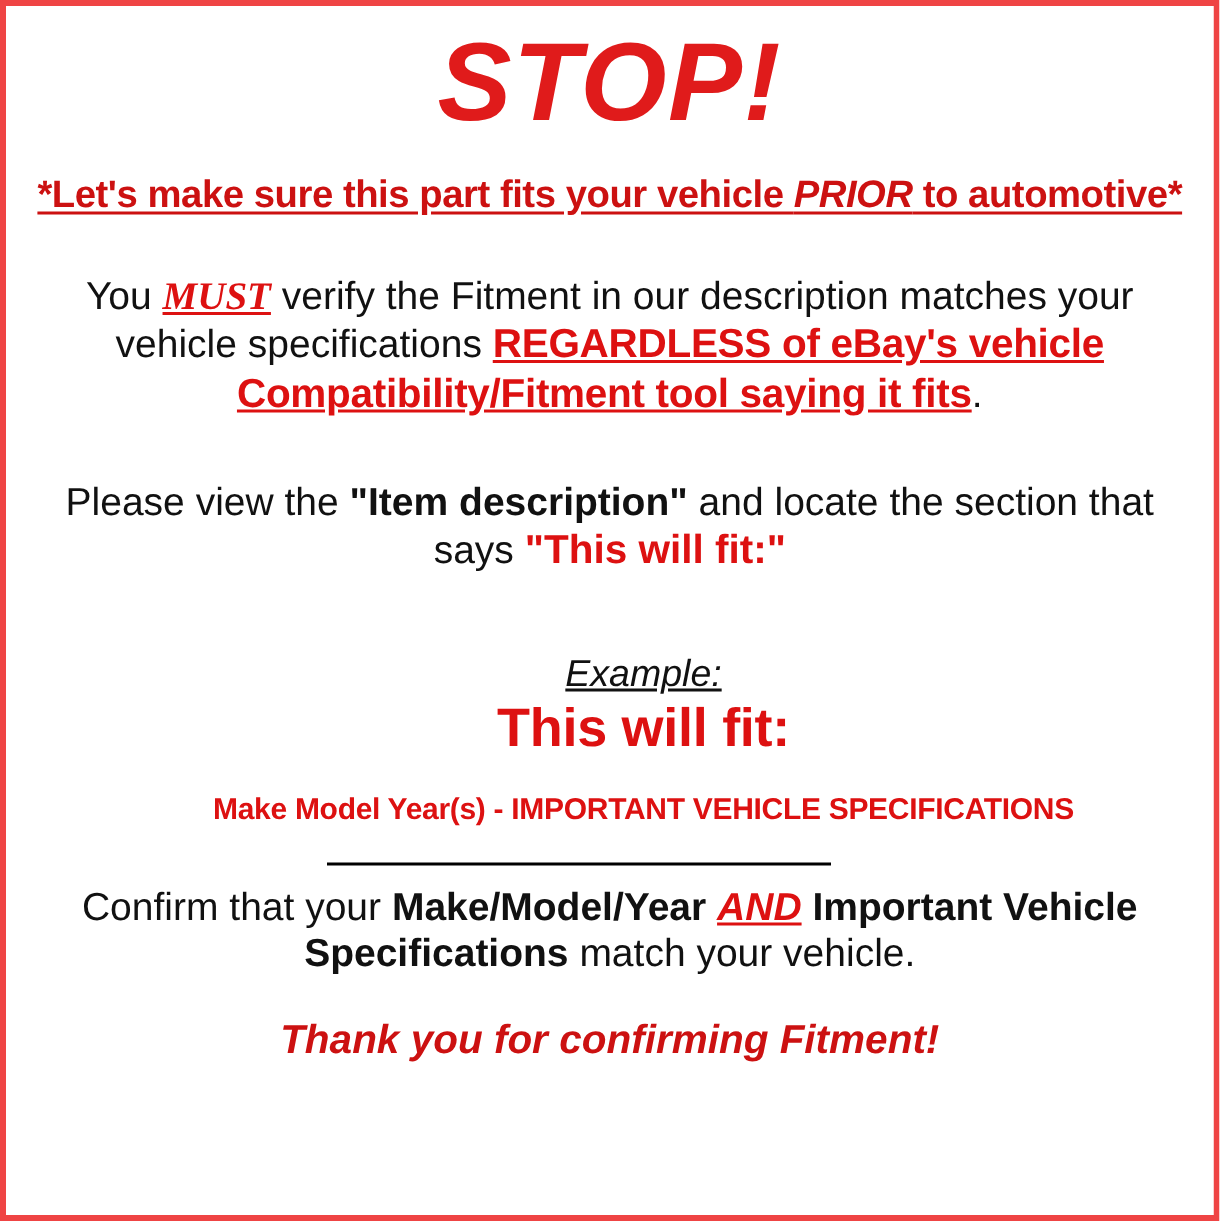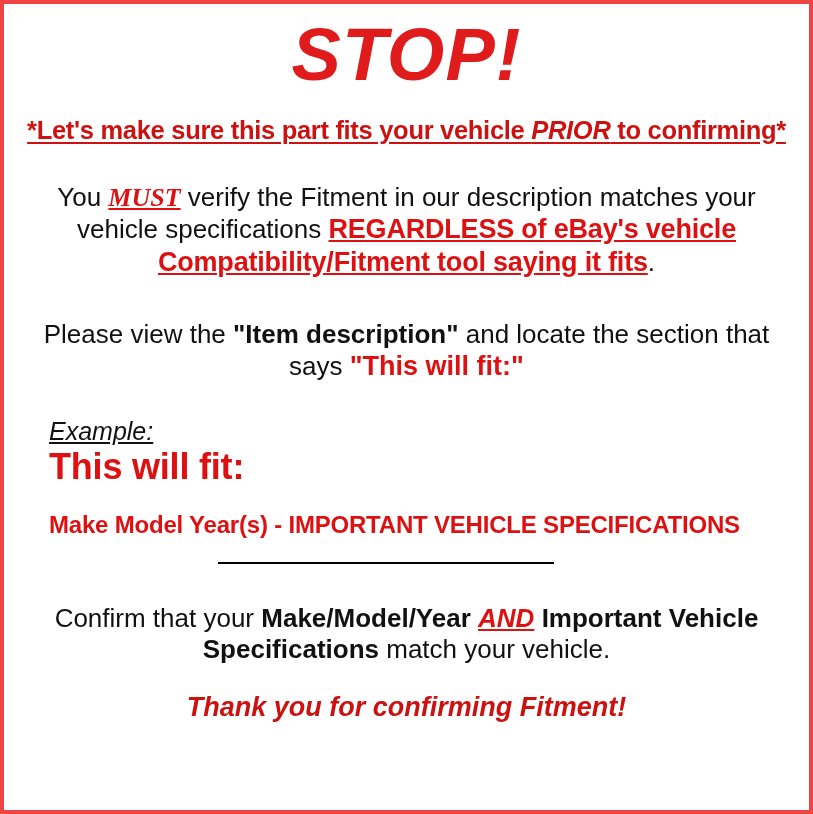--- a/index.html
+++ b/index.html
@@ -65,21 +65,21 @@
   .para {
     margin: 0 auto;
     font-family: "Liberation Sans", sans-serif;
     font-size: 26px;
     line-height: 1.21;
     color: #111111;
     width: 762px;
   }
   .para-must   { margin-top: 38px; }
   .para-please { margin-top: 40px; }
-  .para-confirm{ margin-top: 27px; }
+  .para-confirm{ }
   .para-vin    { margin-top: 42px; }
 
   .must-word {
     color: #dd1111;
     font-weight: bold;
     font-style: italic;
     text-decoration: underline;
     text-underline-offset: 2px;
     font-family: Liberation Serif, serif;
   }
@@ -103,22 +103,22 @@
   .and-word {
     color: #dd1111;
     font-weight: bold;
     font-style: italic;
     text-decoration: underline;
     text-underline-offset: 2px;
   }
 
   
   .example-block {
-    margin-top: 34px;
-    text-align: left;
+    margin-top: 52px;
+    text-align: center;
     padding-left: 45px;
   }
   .example-label {
     font-family: "Liberation Sans", sans-serif;
     font-size: 25px;
     font-style: italic;
     color: #111111;
     text-decoration: underline;
     text-underline-offset: 2px;
     line-height: 1.15;
@@ -127,21 +127,21 @@
     font-family: "Liberation Sans Narrow", "Liberation Sans", sans-serif;
     font-size: 36px;
     font-weight: bold;
     color: #dd1111;
     line-height: 1.18;
     margin-top: 1px;
     letter-spacing: -0.2px;
   }
   .example-spec {
     font-family: "Liberation Sans Narrow", "Liberation Sans", sans-serif;
-    font-size: 24px;
+    font-size: 20px;
     font-weight: bold;
     color: #dd1111;
     margin-top: 22px;
     letter-spacing: -0.2px;
     white-space: nowrap;
   }
 
   
   .divider-wrap {
     margin-top: 23px;
@@ -168,21 +168,21 @@
 </style>
 </head>
 <body>
 
 <div class="notice-frame">
   <div class="notice-inner">
 
     <div class="stop-title">STOP!</div>
 
     <div class="tagline">
-      <span>*Let's make sure this part fits your vehicle </span><span class="ital">PRIOR</span><span> to confirming*</span>
+      <span>*Let's make sure this part fits your vehicle </span><span class="ital">PRIOR</span><span> to automotive*</span>
     </div>
 
     <div class="para para-must">
       <span>You </span><span class="must-word">MUST</span><span> verify the Fitment in our description matches your vehicle specifications </span><span class="reg-strong">REGARDLESS of eBay's vehicle Compatibility/Fitment tool saying it fits</span><span>.</span>
     </div>
 
     <div class="para para-please">
       <span>Please view the </span><span class="bold-black">"Item description"</span><span> and locate the section that says </span><span class="red-bold-quote">"This will fit:"</span>
     </div>
 

